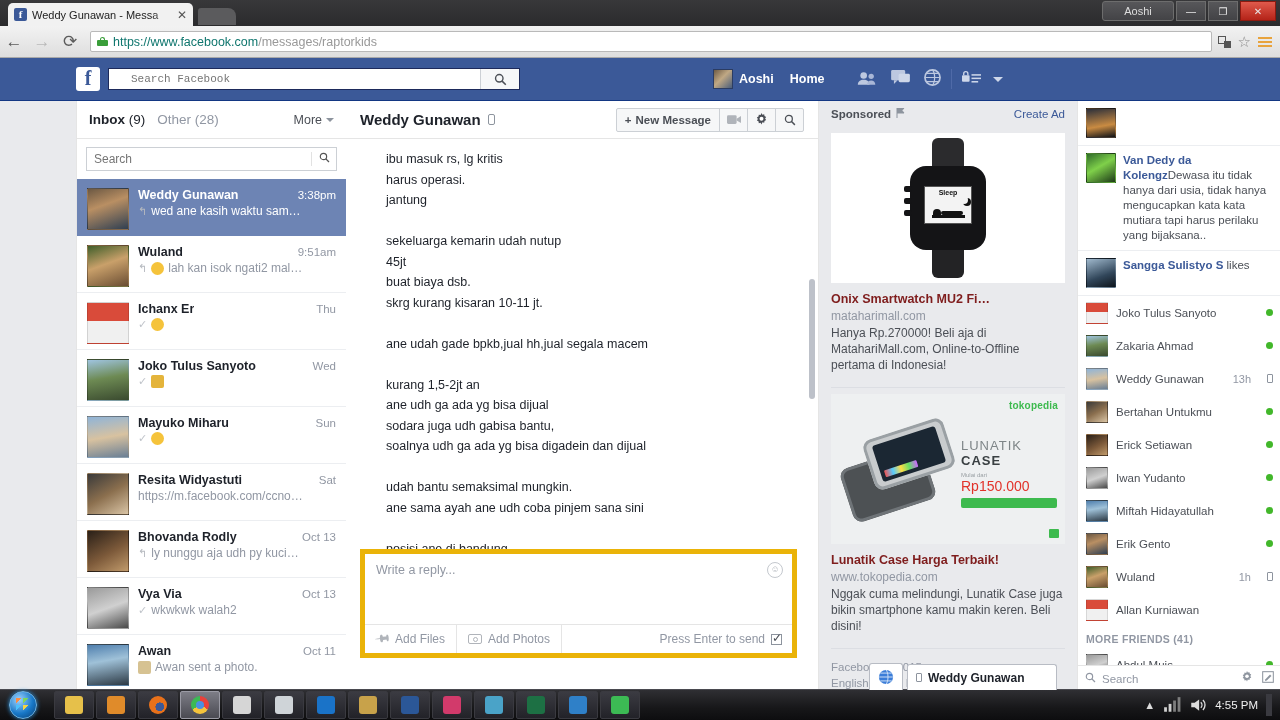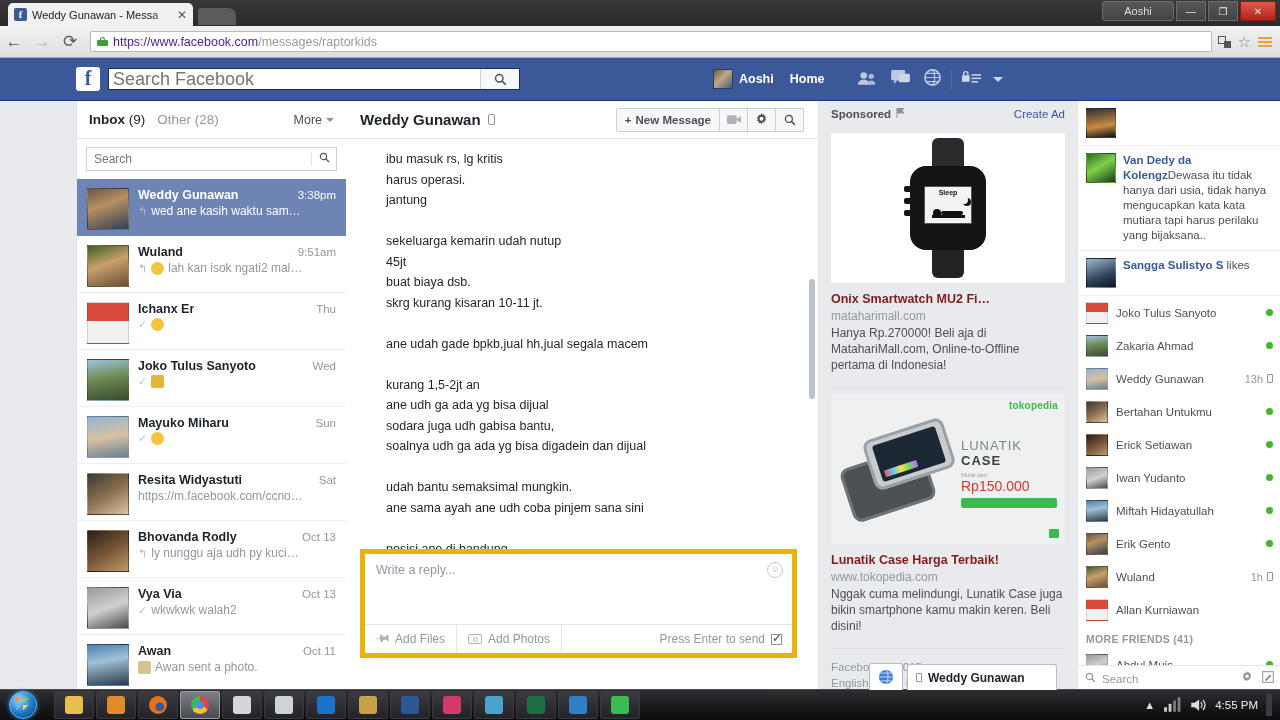--- a/index.html
+++ b/index.html
@@ -46,40 +46,40 @@
   .navbtn{width:28px;height:28px;display:flex;align-items:center;justify-content:center;
     color:#5b5b5b;font-size:17px;}
   .navbtn.fwd{color:#b8b8b8;}
   .omnibox{flex:1;height:21px;margin:0 6px;background:#fff;border:1px solid #b9b9b9;
     border-radius:2px;display:flex;align-items:center;padding:0 6px;box-sizing:border-box;}
   .lock{width:11px;height:9px;position:relative;flex:none;margin-right:5px;}
   .lock .body{position:absolute;left:0;bottom:0;width:11px;height:6px;background:#3a9e3a;border-radius:1px;}
   .lock .shackle{position:absolute;left:3px;top:0;width:5px;height:5px;border:1.5px solid #3a9e3a;
     border-bottom:none;border-radius:3px 3px 0 0;box-sizing:border-box;}
   .url{font-size:12.5px;color:#999;white-space:nowrap;}
-  .url b{color:#4c1d95;font-weight:normal;}
+  .url b{color:#0f766e;font-weight:normal;}
   .tb-right{display:flex;align-items:center;gap:7px;padding-right:8px;}
   .star{color:#8a8a8a;font-size:15px;}
   .hamb{width:14px;display:flex;flex-direction:column;gap:2px;}
   .hamb i{display:block;height:2px;background:#e8a33d;}
   .castic{width:13px;height:12px;position:relative;}
   .castic::before{content:"";position:absolute;left:0;top:0;width:8px;height:8px;border:1.5px solid #555;box-sizing:border-box;}
   .castic::after{content:"";position:absolute;right:0;bottom:0;width:7px;height:7px;background:#555;}
 
   
   #page{position:absolute;left:0;top:58px;width:1280px;height:632px;background:#e9eaed;overflow:hidden;}
   .fbbar{height:42px;background:#3b5998;border-bottom:1px solid #133783;
     display:flex;align-items:center;position:relative;}
   .fblogo{width:24px;height:24px;background:#fff;color:#3b5998;border-radius:3px;
     font-family:"Liberation Serif",serif;font-weight:bold;font-size:20px;line-height:23px;
     text-align:center;margin-left:76px;}
   .fbsearch{width:412px;height:22px;background:#fff;border:1px solid #1d2a5b;margin-left:8px;
     display:flex;align-items:center;box-sizing:border-box;}
-  .fbsearch input{border:0;outline:0;flex:1;font-size:18px;color:#555;padding:0 4px;
-    font-family:Liberation Sans, sans-serif;background:transparent;}
+  .fbsearch input{border:0;outline:0;flex:1;font-size:11px;color:#555;padding:0 22px;
+    font-family:Liberation Mono, monospace;background:transparent;}
   .fbsearch .sbtn{width:38px;height:20px;background:#f6f7f8;border-left:1px solid #ccd0d5;
     display:flex;align-items:center;justify-content:center;color:#4b4f56;}
   .fbnav{display:flex;align-items:center;margin-left:180px;gap:0px;}
   .fbnav .me{display:flex;align-items:center;padding:0 7px;height:26px;}
   .fbnav .me .av{width:18px;height:18px;background:linear-gradient(135deg,#6d5a44,#c0a884 45%,#4a5d7a);
     border:1px solid #2b3c63;}
   .fbnav .me span{color:#fff;font-weight:bold;font-size:12.5px;margin-left:6px;}
   .fbnav .home{color:#fff;font-weight:bold;font-size:12.5px;padding:0 9px;}
   .navicons{display:flex;align-items:center;margin-left:24px;gap:14px;}
   .navicons .ni{opacity:.88;}
@@ -209,21 +209,21 @@
   
   .ticker{position:absolute;left:1077px;top:0;width:203px;height:100%;background:#fff;
     border-left:1px solid #e5e5e5;}
   .tk-story{display:flex;padding:7px 8px;border-bottom:1px solid #eceef1;gap:7px;}
   .tk-story .sav{width:28px;height:28px;flex:none;border:1px solid rgba(0,0,0,.1);}
   .tk-story .stxt{font-size:11.5px;line-height:15px;color:#4b4f56;}
   .tk-story .stxt b{color:#3b5998;}
   .chat-row{display:flex;align-items:center;padding:4px 8px;gap:8px;height:25px;}
   .chat-row .cav{width:20px;height:20px;flex:none;border:1px solid rgba(0,0,0,.1);}
   .chat-row .cnm{font-size:11.5px;color:#4b4f56;white-space:nowrap;overflow:hidden;}
-  .chat-row .st{margin-left:auto;display:flex;align-items:center;gap:4px;flex:none;}
+  .chat-row .st{margin-left:auto;display:flex;align-items:center;gap:16px;flex:none;}
   .dot{width:7px;height:7px;border-radius:50%;background:#42b72a;}
   .ago{font-size:11px;color:#9197a3;}
   .mob{display:inline-block;width:6px;height:9px;border:1px solid #8d949e;border-radius:1px;box-sizing:border-box;}
   .more-friends{font-size:10.5px;color:#9197a3;font-weight:bold;letter-spacing:.3px;padding:7px 8px 3px;}
   .chat-foot{position:absolute;left:0;bottom:0;width:100%;height:26px;border-top:1px solid #e5e5e5;
     display:flex;align-items:center;padding:0 7px;box-sizing:border-box;gap:6px;background:#fff;}
   .chat-foot .cs{font-size:11.5px;color:#9197a3;}
   .chat-foot .fr{margin-left:auto;display:flex;align-items:center;gap:9px;color:#8d949e;font-size:12px;}
 
   

